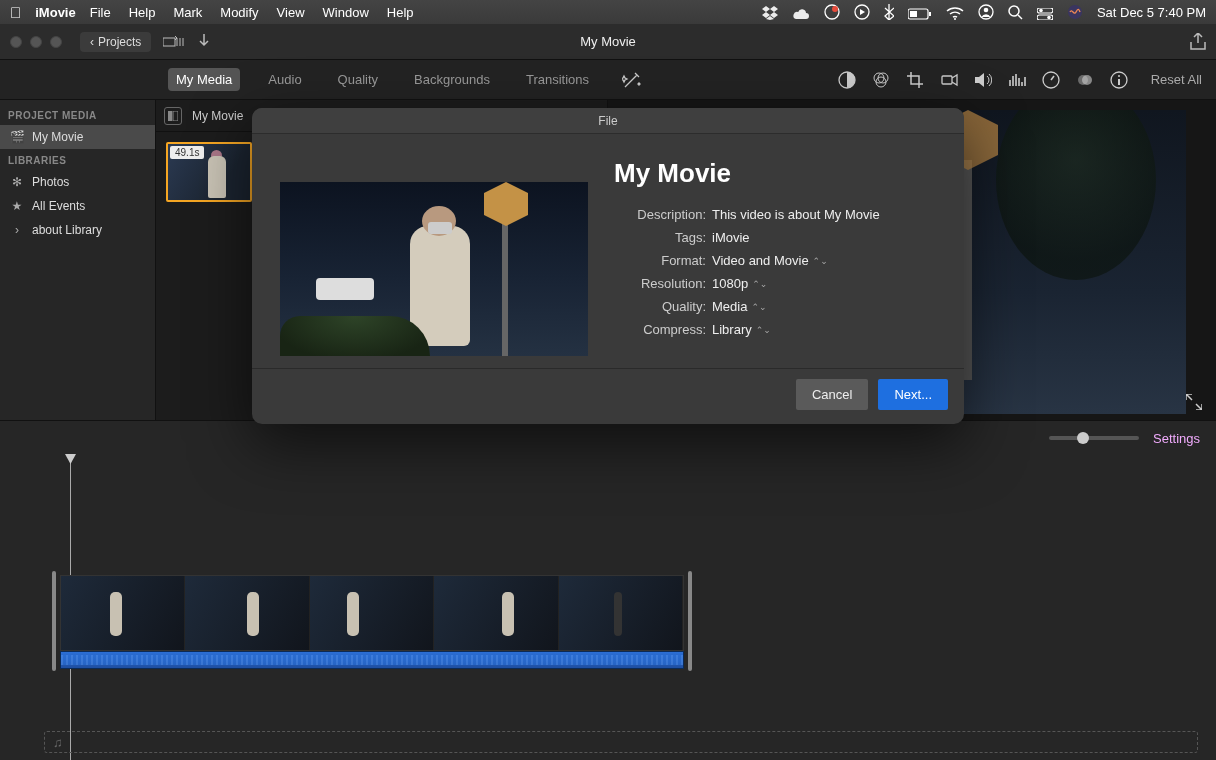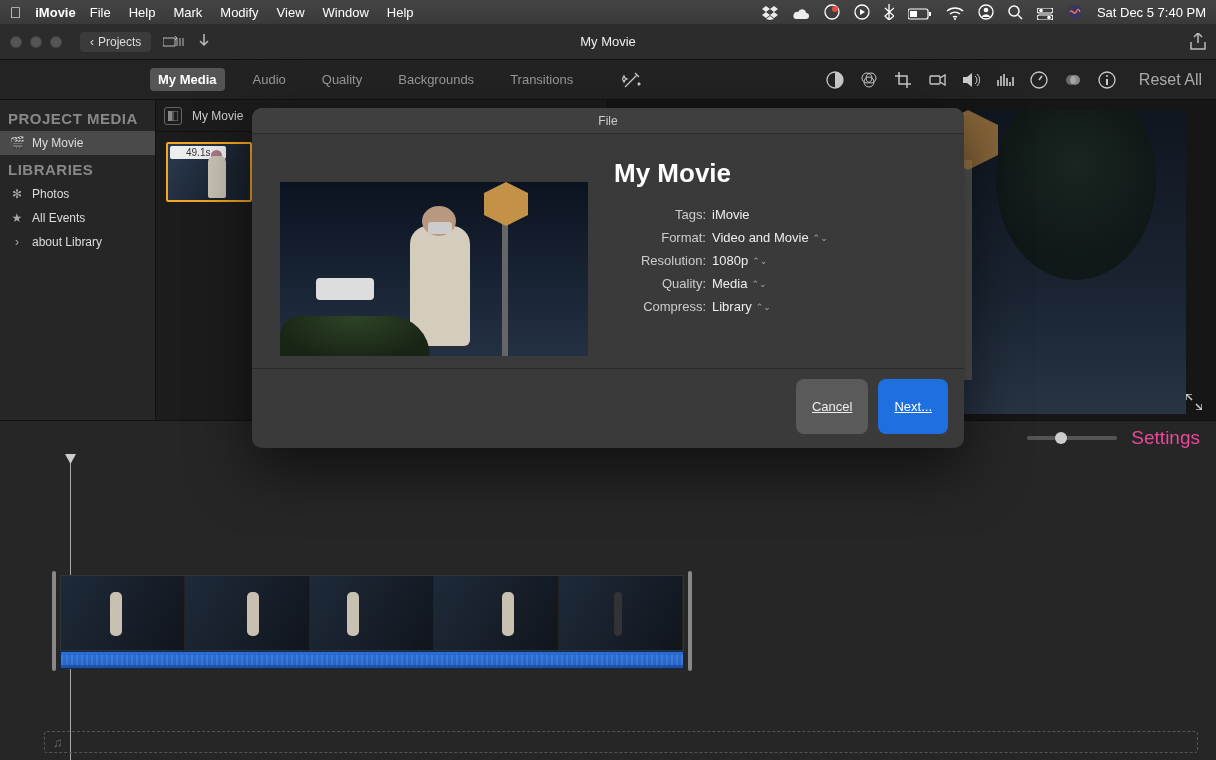--- a/index.html
+++ b/index.html
@@ -20,61 +20,61 @@
 .traffic span { width:12px; height:12px; border-radius:50%; background:#555; border:1px solid #444; }
 .back-projects { display:flex; align-items:center; gap:4px; background:#3b3b3b; padding:3px 10px; border-radius:4px; font-size:12px; color:#ddd; }
 .titlebar .vb { margin-left:12px; color:#bbb; font-size:15px; }
 .titlebar .title { position:absolute; left:50%; transform:translateX(-50%); font-size:13px; color:#eee; }
 .titlebar .share { margin-left:auto; color:#bbb; }
 
 
 .toolbar { height:40px; background:#232323; display:flex; align-items:stretch; border-bottom:1px solid #111; }
 .toolbar-left { width:608px; display:flex; align-items:center; padding-left:150px; gap:20px; }
 .toolbar-left .tab { font-size:13px; color:#999; padding:4px 8px; cursor:default; }
-.toolbar-left .tab.active { color:#fff; background:#555; border-radius:4px; font-weight:700; }
+.toolbar-left .tab.active { color:#fff; background:#555; border-radius:4px; font-weight:400;margin-left:18px; }
 .toolbar-right { flex:1; display:flex; align-items:center; padding:0 14px; gap:14px; }
 .toolbar-right .wand { color:#aaa; }
 .toolbar-right .spacer { flex:1; }
 .toolbar-right .ticon { width:20px; height:20px; display:flex; align-items:center; justify-content:center; color:#ccc; }
-.toolbar-right .reset { color:#aaa; font-size:16px; margin-left:8px; }
+.toolbar-right .reset { color:#aaa; font-size:13px; margin-left:8px; }
 
 
 .main { flex:1; display:flex; min-height:0; }
 .sidebar { width:156px; background:#262626; border-right:1px solid #111; padding-top:4px; font-size:12px; }
-.sidebar .heading { color:#888; font-size:15px; font-weight:600; letter-spacing:0.5px; padding:6px 8px 4px; }
+.sidebar .heading { color:#888; font-size:10px; font-weight:600; letter-spacing:0.5px; padding:6px 8px 4px; }
 .sidebar .item { padding:5px 10px; display:flex; align-items:center; gap:8px; color:#ddd; cursor:default; }
 .sidebar .item.selected { background:#4a4a4a; }
 .sidebar .item .ic { width:14px; text-align:center; color:#aaa; }
 
 .browser { flex:0 0 452px; background:#1c1c1c; display:flex; flex-direction:column; border-right:1px solid #111; }
 .browser-header { height:32px; display:flex; align-items:center; padding:0 8px; gap:10px; border-bottom:1px solid #111; font-size:12px; color:#ccc; }
 .browser-header .libtoggle { width:18px;height:18px;border:1px solid #666; border-radius:3px; display:flex; align-items:center; justify-content:center;}
 .browser-header .dropdown { margin-left:auto; color:#bbb; }
 .browser-header .search { color:#666; margin-left:8px; }
 .browser-header .gear { color:#888; margin-left:4px; }
 .browser-body { flex:1; padding:10px; }
 .clip-thumb { width:86px; height:60px; background:linear-gradient(120deg,#2b3a52 0%,#1b2430 70%); border:2px solid #f5a623; border-radius:2px; position:relative; }
-.clip-thumb .dur { position:absolute; top:2px; left:2px; background:#eee; color:#333; font-size:10px; padding:1px 16px; border-radius:2px; }
+.clip-thumb .dur { position:absolute; top:2px; left:2px; background:#eee; color:#333; font-size:10px; padding:1px 5px; border-radius:2px; }
 .clip-thumb .person { position:absolute; left:40px; top:12px; width:18px; height:42px; background:#c9c3b5; border-radius:6px 6px 2px 2px; }
 .clip-thumb .head { position:absolute; left:43px; top:6px; width:11px; height:11px; background:#a78; border-radius:50%; }
 
 .viewer { flex:1; background:#161616; display:flex; flex-direction:column; position:relative; }
 .viewer-canvas { flex:1; margin:10px 30px 6px; background:#0b1018; position:relative; overflow:hidden; }
 .viewer-canvas .night { position:absolute; inset:0; background:linear-gradient(#10161f 0%,#1a2432 60%,#283444 100%); }
 .viewer-canvas .tree { position:absolute; top:0; width:120px; height:180px; background:radial-gradient(circle at 50% 40%,#1e2d1e,#0a120a 70%); border-radius:50%; opacity:0.6; }
 .viewer-canvas .sign { position:absolute; top:0px; left:300px; width:60px; height:60px; background:#b84; clip-path:polygon(50% 0,100% 25%,100% 75%,50% 100%,0 75%,0 25%); opacity:0.7; }
 .viewer-canvas .pole { position:absolute; top:50px; left:326px; width:8px; height:220px; background:#555; }
 .viewer .expand { position:absolute; bottom:10px; right:14px; color:#ccc; }
 
 
 .timeline-wrap { height:340px; background:#262626; border-top:1px solid #111; display:flex; flex-direction:column; }
 .timeline-toolbar { height:34px; display:flex; align-items:center; justify-content:flex-end; padding:0 16px; gap:14px; color:#bbb; }
 .zoom-slider { width:90px; height:4px; background:#555; position:relative; border-radius:2px; }
 .zoom-slider .knob { position:absolute; left:28px; top:-4px; width:12px; height:12px; background:#ccc; border-radius:50%; }
-.settings-btn { font-size:19px; color:#ec4899; }
+.settings-btn { font-size:13px; color:#f0abfc; }
 .timeline-body { flex:1; position:relative; padding:0 18px; }
 .playhead { position:absolute; left:70px; top:0; bottom:0; width:1px; background:#aaa; }
 .playhead::before { content:""; position:absolute; top:-1px; left:-5px; width:11px; height:10px; background:#ccc; clip-path:polygon(0 0,100% 0,50% 100%); }
 .video-track { position:absolute; top:120px; left:60px; width:624px; height:76px; display:flex; border:1px solid #333; }
 .video-track .frame { flex:1; background:linear-gradient(120deg,#1e2a3a,#11151c); border-right:1px solid #222; position:relative; }
 .video-track .frame .p { position:absolute; left:40%; top:16px; width:12px; height:44px; background:#c8c1b2; border-radius:5px; }
 .audio-track { position:absolute; top:196px; left:60px; width:624px; height:18px; background:linear-gradient(#2b6fd6,#1e4ea0); border:1px solid #0c2a55; }
 .audio-track::after { content:""; position:absolute; inset:3px 0; background:repeating-linear-gradient(90deg,#4a8ae8 0 2px,#2b6fd6 2px 5px); opacity:0.6; }
 .track-handle { position:absolute; top:116px; width:4px; height:100px; background:#888; border-radius:2px; }
 .music-track { position:absolute; top:276px; left:44px; right:18px; height:22px; border:1px dashed #555; border-radius:3px; display:flex; align-items:center; padding-left:8px; color:#666; }
@@ -100,21 +100,21 @@
 .form-row .lbl { width:92px; text-align:right; color:#ccc; margin-right:6px; }
 .form-row .val { color:#eee; display:flex; align-items:center; gap:4px; }
 .form-row .chev { font-size:9px; color:#aaa; }
 
 .modal-footer1 { display:flex; align-items:center; gap:18px; padding:6px 28px 16px; font-size:13px; color:#ddd; }
 .modal-footer1 .meta { display:flex; align-items:center; gap:6px; }
 .modal-footer1 .ic { width:14px; height:14px; background:#666; border-radius:50%; display:inline-block; }
 .modal-footer1 .ic.file { border-radius:2px; background:#888; position:relative; }
 .modal-divider { height:1px; background:#2a2a2a; }
 .modal-buttons { display:flex; justify-content:flex-end; gap:10px; padding:10px 16px 14px; }
-.btn { padding:20px 16px; border-radius:8px; font-size:13px; border:none; cursor:default;text-decoration:underline; }
+.btn { padding:8px 16px; border-radius:2px; font-size:13px; border:none; cursor:default; }
 .btn-cancel { background:#5a5a5a; color:#eee; }
 .btn-primary { background:#1e6fe0; color:#fff; }
 
 svg { display:block; }
 </style>
 </head>
 <body>
 
 <div class="menubar">
   <span class="apple"></span>
@@ -421,20 +421,26 @@
         <div class="msign"></div>
         <div class="mcar"></div>
         <div class="mperson"></div>
         <div class="mhead"></div>
         <div class="mmask"></div>
         <div class="mbush"></div>
       </div>
       <div class="modal-form">
         <h1>My Movie</h1>
         <div class="form-row">
+          <span class="lbl">Description:</span>
+          <span class="val">
+              <span>This video is about My Movie</span>
+            </span>
+        </div>
+        <div class="form-row">
           <span class="lbl">Tags:</span>
           <span class="val">
               <span>iMovie</span>
             </span>
         </div>
         <div class="form-row">
           <span class="lbl">Format:</span>
           <span class="val">
               <span>Video and Movie</span>
               <span class="chev">⌃⌄</span>

